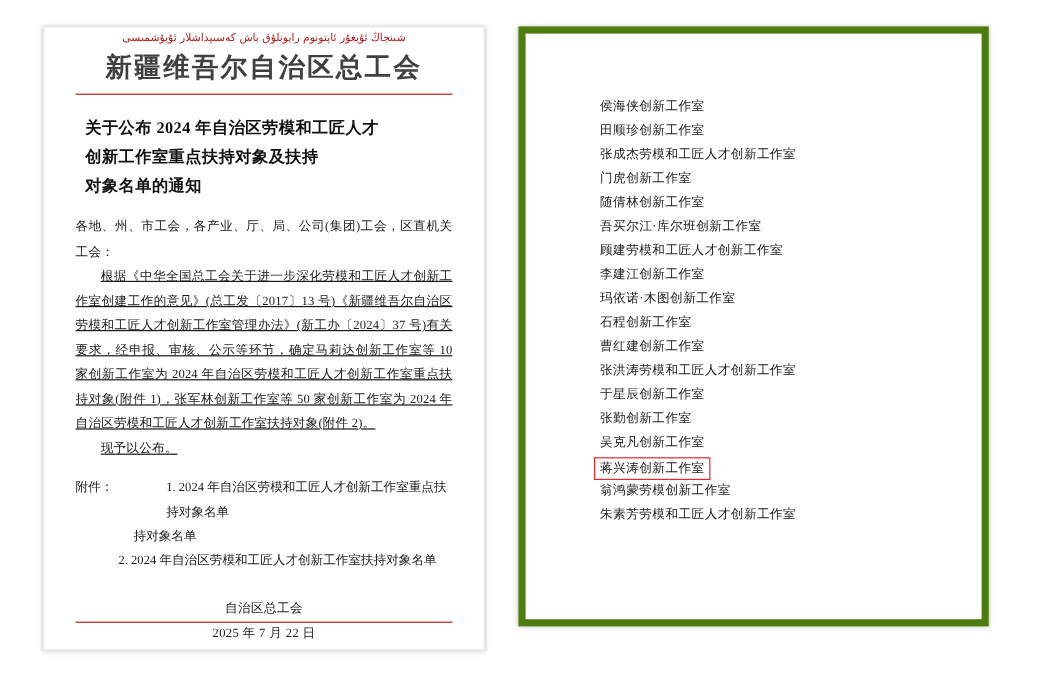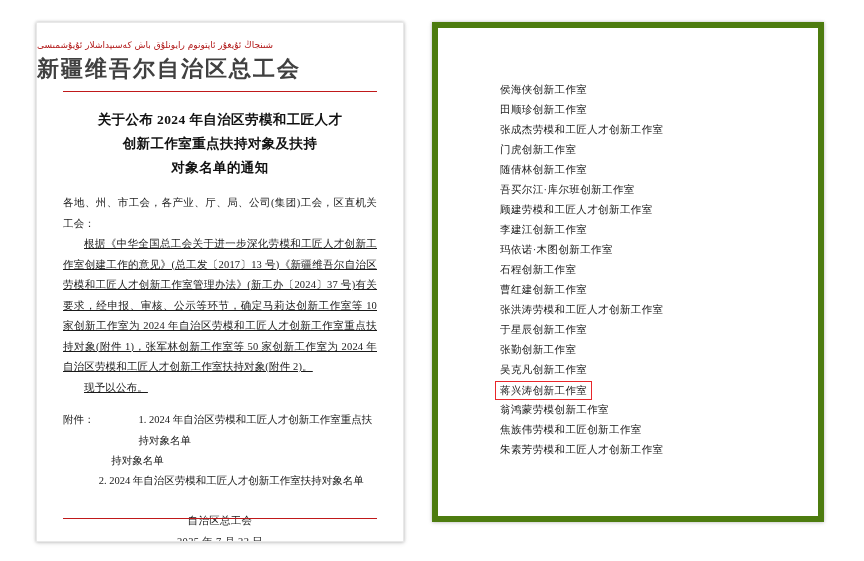--- a/index.html
+++ b/index.html
@@ -25,22 +25,22 @@
     top: 22px;
     width: 368px;
     height: 520px;
     background: #ffffff;
     box-shadow: 0 0 3px rgba(0,0,0,0.22), 0 1px 5px rgba(0,0,0,0.12);
     border: 1px solid #e8e8e8;
     box-sizing: border-box;
     overflow: hidden;
   }
   .masthead {
-    text-align: left;
-    padding-top: 18px;
+    text-align: center;
+    padding-top: 5px;
   }
   .uyghur-line {
     font-size: 9px;
     color: #b21a1a;
     letter-spacing: 0.4px;
     line-height: 1.1;
     direction: rtl;
     font-family: "DejaVu Sans", sans-serif;
   }
   .org-title {
@@ -51,21 +51,21 @@
     letter-spacing: 2px;
     font-family: "DejaVu Serif", serif;
   }
   .red-rule {
     margin: 7px 26px 0 26px;
     height: 1.6px;
     background: #c0191a;
   }
   .doc-title {
     margin: 16px 34px 0 34px;
-    text-align: center;
+    text-align: left;
     font-size: 13.5px;
     font-weight: bold;
     line-height: 1.75;
     color: #111;
     letter-spacing: 0.4px;
   }
   .doc-body {
     margin: 14px 26px 0 26px;
     font-size: 10.5px;
     line-height: 1.95;
@@ -192,18 +192,17 @@
         <div class="list-item">石程创新工作室</div>
         <div class="list-item">曹红建创新工作室</div>
         <div class="list-item">张洪涛劳模和工匠人才创新工作室</div>
         <div class="list-item">于星辰创新工作室</div>
         <div class="list-item">张勤创新工作室</div>
         <div class="list-item">吴克凡创新工作室</div>
         <div class="hl-row">
           <span class="list-item highlighted" style="border-color: rgb(232, 38, 42);">蒋兴涛创新工作室</span>
         </div>
         <div class="list-item">翁鸿蒙劳模创新工作室</div>
-        <div class="list-item">焦族伟劳模和工匠创新工作室</div>
         <div class="list-item">朱素芳劳模和工匠人才创新工作室</div>
       </div>
   </div>
 
 </div>
 
 </body></html>

